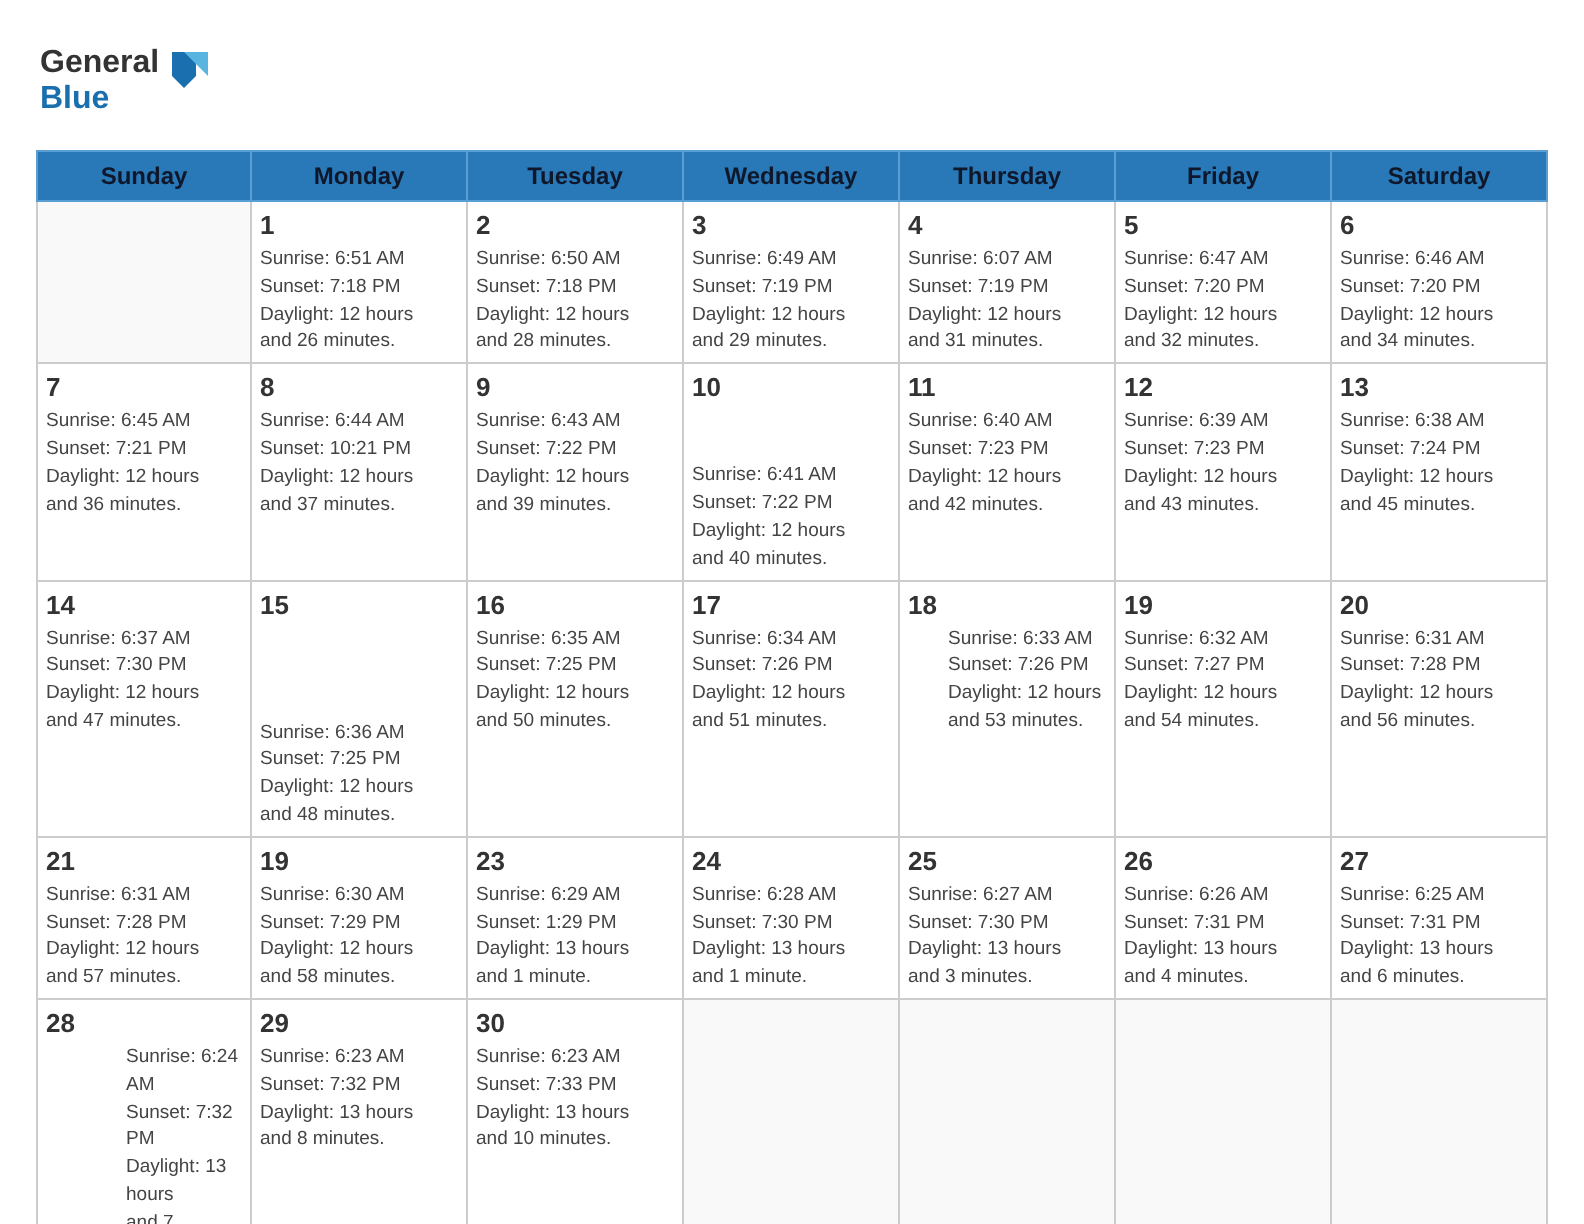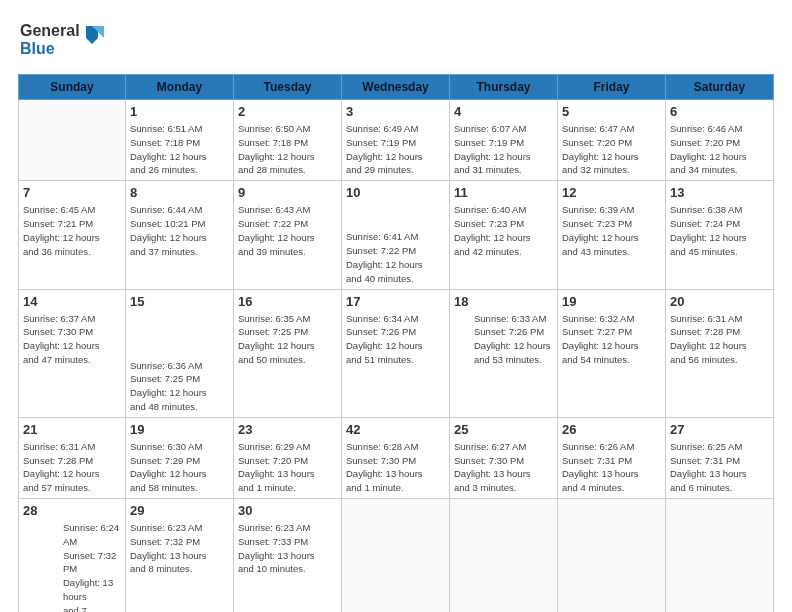--- a/index.html
+++ b/index.html
@@ -272,26 +272,26 @@
           <td>
             <span class="day-num">19</span>
             <div class="day-info" style="white-space: pre-line;">Sunrise: 6:30 AM
 Sunset: 7:29 PM
 Daylight: 12 hours
 and 58 minutes.</div>
           </td>
           <td>
             <span class="day-num">23</span>
             <div class="day-info" style="white-space: pre-line;">Sunrise: 6:29 AM
-Sunset: 7:20 PM
+Sunset: 1:29 PM
 Daylight: 13 hours
 and 1 minute.</div>
           </td>
           <td>
-            <span class="day-num">42</span>
+            <span class="day-num">24</span>
             <div class="day-info" style="white-space: pre-line;">Sunrise: 6:28 AM
 Sunset: 7:30 PM
 Daylight: 13 hours
 and 1 minute.</div>
           </td>
           <td>
             <span class="day-num">25</span>
             <div class="day-info" style="white-space: pre-line;">Sunrise: 6:27 AM
 Sunset: 7:30 PM
 Daylight: 13 hours

